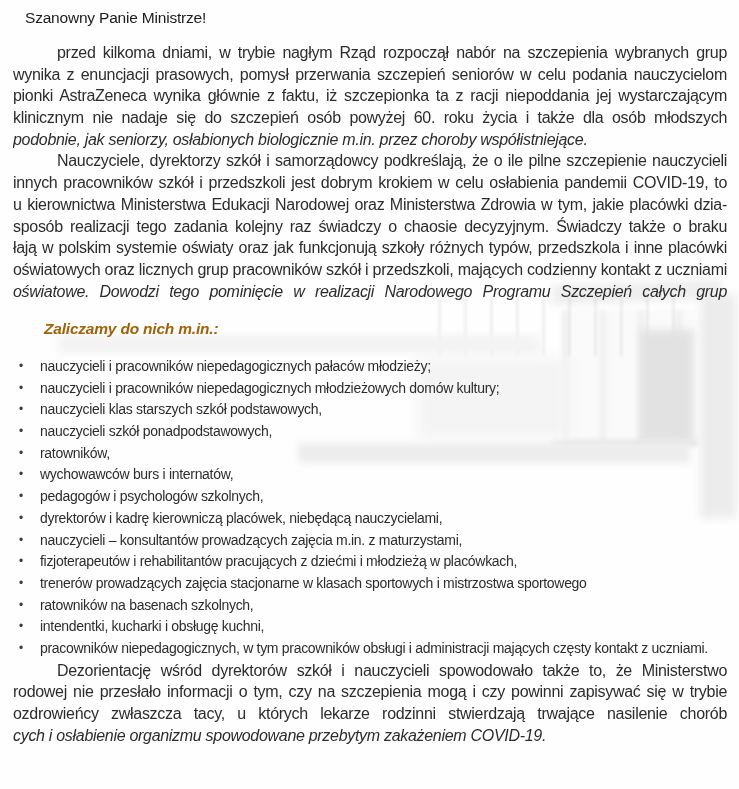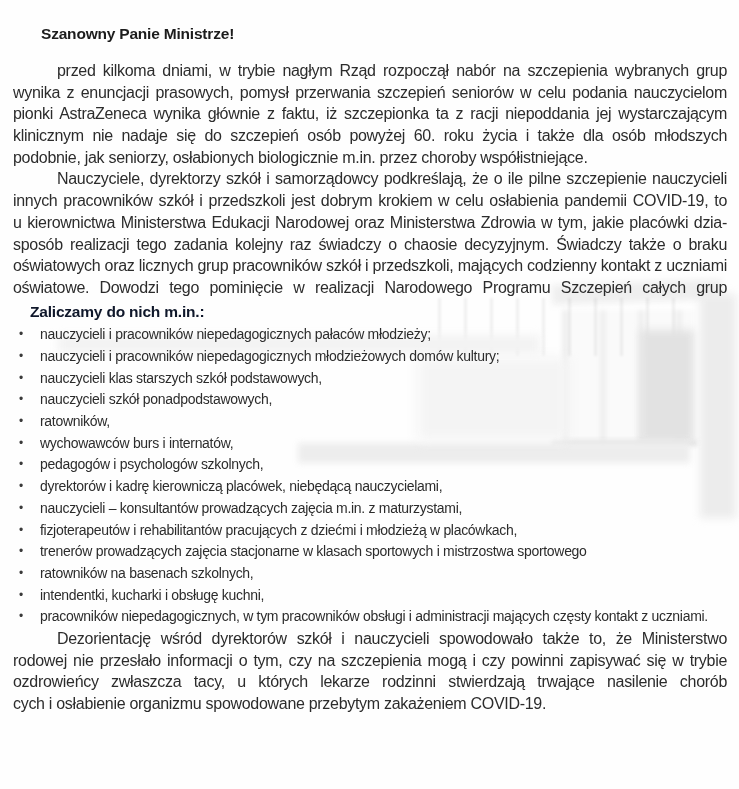--- a/index.html
+++ b/index.html
@@ -24,39 +24,39 @@
     background:repeating-linear-gradient(90deg,rgba(0,0,0,0.06) 0 6px,rgba(0,0,0,0.015) 6px 38px);
     filter:blur(2px);}
   .wm-blob{left:640px;top:330px;width:54px;height:112px;background:#e2e2e2;filter:blur(4px);}
   .wm-right-col{left:700px;top:294px;width:36px;height:224px;background:#ececec;filter:blur(4px);}
   .wm-hline{left:552px;top:440px;width:145px;height:6px;background:#e4e4e4;filter:blur(2px);}
   .wm-band-mid{left:58px;top:335px;width:482px;height:18px;background:#f3f3f3;filter:blur(4px);}
   .wm-band-low{left:298px;top:443px;width:392px;height:20px;background:#ededed;filter:blur(3px);}
   .wm-smudge{left:418px;top:358px;width:150px;height:82px;background:#f4f4f4;filter:blur(6px);}
   
   h1{
-    margin:16px;padding-left:12px;
-    font-size:15.5px;line-height:20px;font-weight:bold;color:#1c1c1c;
+    margin:0;padding-left:12px;
+    font-size:15.5px;line-height:20px;font-weight:normal;color:#1c1c1c;
     letter-spacing:-0.2px;
   }
   .para{margin:0;font-size:16px;letter-spacing:-0.3px;}
   .para .ln{
     height:21.7px;line-height:21.7px;overflow:hidden;
     text-align:justify;text-align-last:justify;
     white-space:normal;
   }
   .para .ln:first-child{padding-left:44px;}
-  .para .ln:last-child{text-align-last:left;}
+  .para .ln:last-child{text-align-last:left;font-style:italic;}
   #para1{margin-top:14px;}
   #para2{margin-top:0;}
   #para3{}
   .list-heading{
-    margin:2px;padding-left:15px;
-    font-size:15.5px;line-height:21.7px;font-weight:bold;
-    color:#0f172a;letter-spacing:-0.2px;
+    margin:16px;padding-left:15px;
+    font-size:15.5px;line-height:21.7px;font-weight:bold;font-style:italic;
+    color:#a16207;letter-spacing:-0.2px;
   }
   .list{margin:0;padding:0;font-size:14px;letter-spacing:-0.3px;}
   .li{display:flex;min-height:21.7px;line-height:21.7px;}
   .li .marker{
     width:27px;flex:0 0 27px;padding-left:6px;box-sizing:border-box;
     font-size:12px;color:#3a3a3a;
   }
   .li .li-text{flex:1;text-align:justify;}
 </style>
 </head>
@@ -86,20 +86,21 @@
       <div class="ln">klinicznym nie nadaje się do szczepień osób powyżej 60. roku życia i także dla osób młodszych wiekowo, ale,</div>
       <div class="ln">podobnie, jak seniorzy, osłabionych biologicznie m.in. przez choroby współistniejące.</div>
     </div>
 
   <div id="para2" class="para">
 
   <div class="ln">Nauczyciele, dyrektorzy szkół i samorządowcy podkreślają, że o ile pilne szczepienie nauczycieli oraz</div>
       <div class="ln">innych pracowników szkół i przedszkoli jest dobrym krokiem w celu osłabienia pandemii COVID-19, to</div>
       <div class="ln">u kierownictwa Ministerstwa Edukacji Narodowej oraz Ministerstwa Zdrowia w tym, jakie placówki dzia-</div>
       <div class="ln">sposób realizacji tego zadania kolejny raz świadczy o chaosie decyzyjnym. Świadczy także o braku wiedzy</div>
+      <div class="ln">łają w polskim systemie oświaty oraz jak funkcjonują szkoły różnych typów, przedszkola i inne placówki</div>
       <div class="ln">oświatowych oraz licznych grup pracowników szkół i przedszkoli, mających codzienny kontakt z uczniami</div>
       <div class="ln">oświatowe. Dowodzi tego pominięcie w realizacji Narodowego Programu Szczepień całych grup placówek</div>
     </div>
 
   <div class="list-heading">Zaliczamy do nich m.in.:</div>
 
   <div class="list">
 
   <div class="li">
       <span class="marker">•</span>

